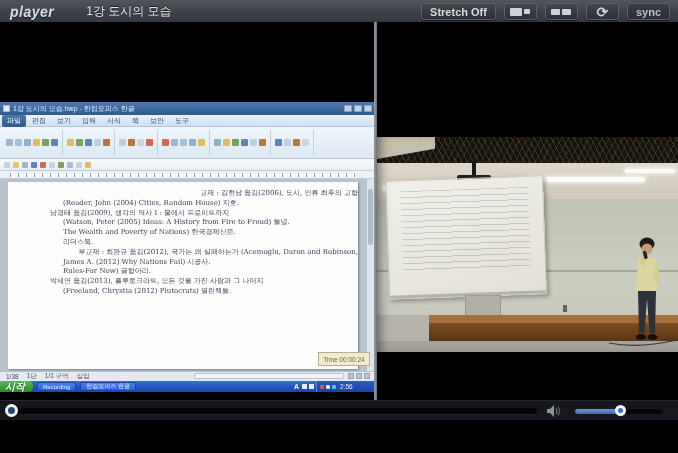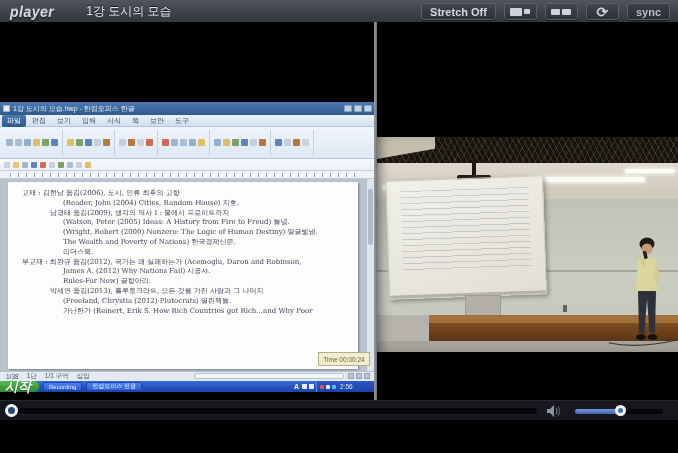--- a/index.html
+++ b/index.html
@@ -58,39 +58,39 @@
   #hwp-ruler{position:absolute;left:0;top:69px;width:100%;height:8px;background:#eef2f7;
     border-bottom:1px solid #c2ccd8;}
   #hwp-ruler .ticks{position:absolute;left:10px;top:2px;right:18px;bottom:1px;background:#f8fafc;
     background-image:repeating-linear-gradient(90deg,#93a2b2 0 1px,transparent 1px 8px);}
   #hwp-doc{position:absolute;left:0;top:77px;width:100%;height:192px;background:#b8c3ce;}
   #hwp-page{position:absolute;left:8px;top:3px;right:16px;bottom:2px;background:#fdfdfc;
     box-shadow:1px 1px 2px rgba(0,0,0,.35);overflow:hidden;}
   #doc-lines{position:absolute;left:0;top:7px;width:100%;}
   .docline{font-family:"DejaVu Serif","Liberation Serif",serif;font-size:7px;line-height:9.8px;
     color:#43405a;white-space:nowrap;}
-  .ind0{padding-left:14px;} .ind1{padding-left:42px;} .ind2{padding-left:55px;}
+  .ind0{padding-left:14px;text-align:right;} .ind1{padding-left:42px;} .ind2{padding-left:55px;}
   #hwp-vscroll{position:absolute;right:0;top:77px;width:8px;height:192px;background:#dde4ec;
     border-left:1px solid #b6c2cf;}
   #hwp-vscroll .thumb{position:absolute;left:1px;top:10px;width:5px;height:56px;background:#aebccb;border-radius:2px;}
   #time-overlay{position:absolute;left:318px;top:250px;width:52px;height:14px;background:#f3edcf;
     border:1px solid #b5ad8e;font-size:6.5px;color:#6b6348;display:flex;align-items:center;justify-content:center;}
   #hwp-status{position:absolute;left:0;top:269px;width:100%;height:10px;background:#e4eaf0;
     border-top:1px solid #b3bfcc;display:flex;align-items:center;gap:8px;padding-left:6px;}
   .stitem{font-size:6.5px;color:#46556a;white-space:nowrap;}
   #hwp-hscroll{position:absolute;right:30px;top:271px;width:150px;height:6px;background:#f2f5f9;
     border:1px solid #b9c4d1;border-radius:2px;}
   #zoomics{position:absolute;right:4px;top:271px;display:flex;gap:2px;}
   #zoomics i{width:6px;height:6px;background:#b9c5d2;border:1px solid #93a2b4;}
 
   
   #taskbar{position:absolute;left:0;top:279px;width:100%;height:11px;
     background:linear-gradient(#3a6ee0,#2450b8 60%,#1d47ac);display:flex;align-items:center;}
   #startbtn{height:11px;padding:0 8px 0 5px;background:linear-gradient(#55bb52,#2d8a2e);
-    border-radius:0 5px 5px 0;color:#fff;font-size:13px;font-weight:bold;font-style:italic;
+    border-radius:0 5px 5px 0;color:#fff;font-size:10px;font-weight:bold;font-style:italic;
     display:flex;align-items:center;text-shadow:0 1px 1px #1c5a1c;}
   .taskbtn{height:9px;margin-left:4px;padding:0 5px;background:linear-gradient(#4a82ee,#2f62d6);
     border:1px solid #1d47ac;border-radius:2px;color:#eef2fc;font-size:6px;display:flex;align-items:center;
     max-width:72px;overflow:hidden;white-space:nowrap;}
   #tb-spacer{flex:1;}
   #ime{color:#fff;font-size:7px;font-weight:bold;margin-right:3px;}
   .imeic{width:5px;height:5px;background:#e8ecf4;margin-right:2px;}
   #tray{height:11px;width:58px;background:linear-gradient(#2a58c8,#1c42a4);border-left:1px solid #5e86e8;
     display:flex;align-items:center;gap:2px;padding-left:3px;}
   #tray i{width:4px;height:4px;border-radius:1px;}
@@ -271,29 +271,27 @@
         <div id="hwp-ruler">
           <div class="ticks"></div>
         </div>
         <div id="hwp-doc">
           <div id="hwp-page">
             <div id="doc-lines">
                 <div class="docline ind0">교재 : 김현남 옮김(2006), 도시, 인류 최후의 고향</div>
                 <div class="docline ind2">(Reader, John (2004) Cities, Random House) 지호.</div>
                 <div class="docline ind1">남경태 옮김(2009), 생각의 역사 I : 불에서 프로이트까지</div>
                 <div class="docline ind2">(Watson, Peter (2005) Ideas: A History from Fire to Freud) 들녘.</div>
-                <div class="docline ind2">(Wright, Robert (2000) Nonzero: The Logic of Human Destiny) 말글빛냄.</div>
                 <div class="docline ind2">The Wealth and Poverty of Nations) 한국경제신문.</div>
                 <div class="docline ind2">리더스북.</div>
                 <div class="docline ind0">부교재 : 최완규 옮김(2012), 국가는 왜 실패하는가 (Acemoglu, Daron and Robinson,</div>
                 <div class="docline ind2">James A. (2012) Why Nations Fail) 시공사.</div>
                 <div class="docline ind2">Rules-For Now) 글항아리.</div>
                 <div class="docline ind1">박세연 옮김(2013), 플루토크라트, 모든 것을 가진 사람과 그 나머지</div>
                 <div class="docline ind2">(Freeland, Chrystia (2012) Plutocrats) 열린책들.</div>
-                <div class="docline ind2">가난한가 (Reinert, Erik S. How Rich Countries got Rich...and Why Poor</div>
               </div>
           </div>
         </div>
         <div id="hwp-vscroll">
           <div class="thumb"></div>
         </div>
         <div id="time-overlay">Time 00:00:24</div>
         <div id="hwp-status">
             <span class="stitem">1/38</span>
             <span class="stitem">1단</span>

